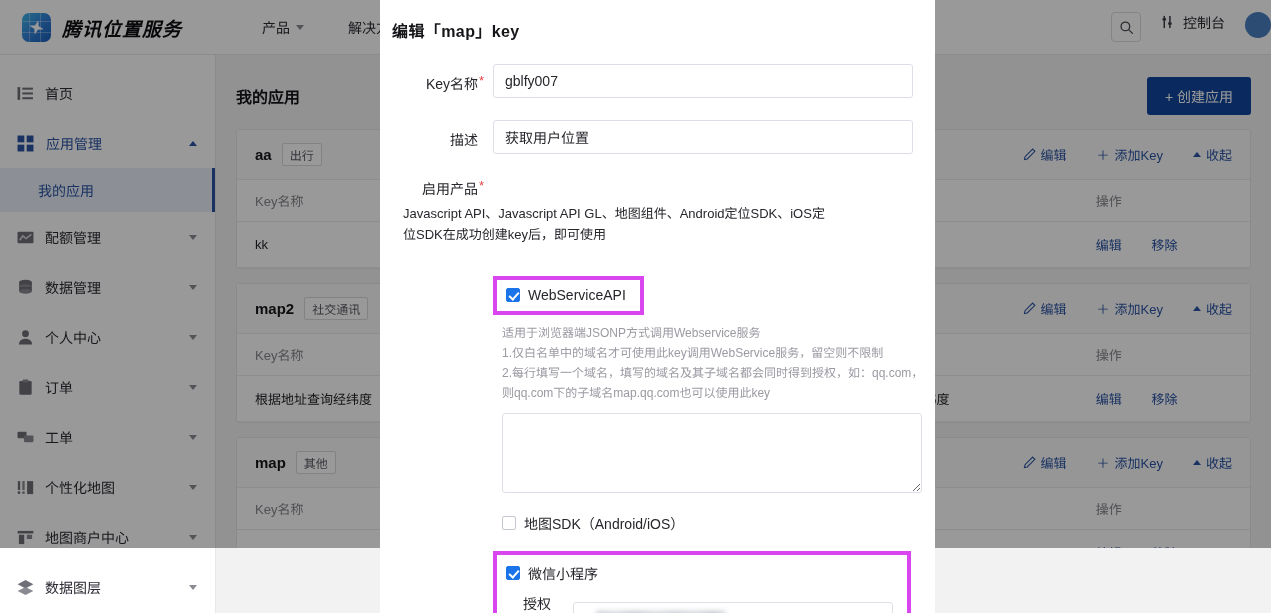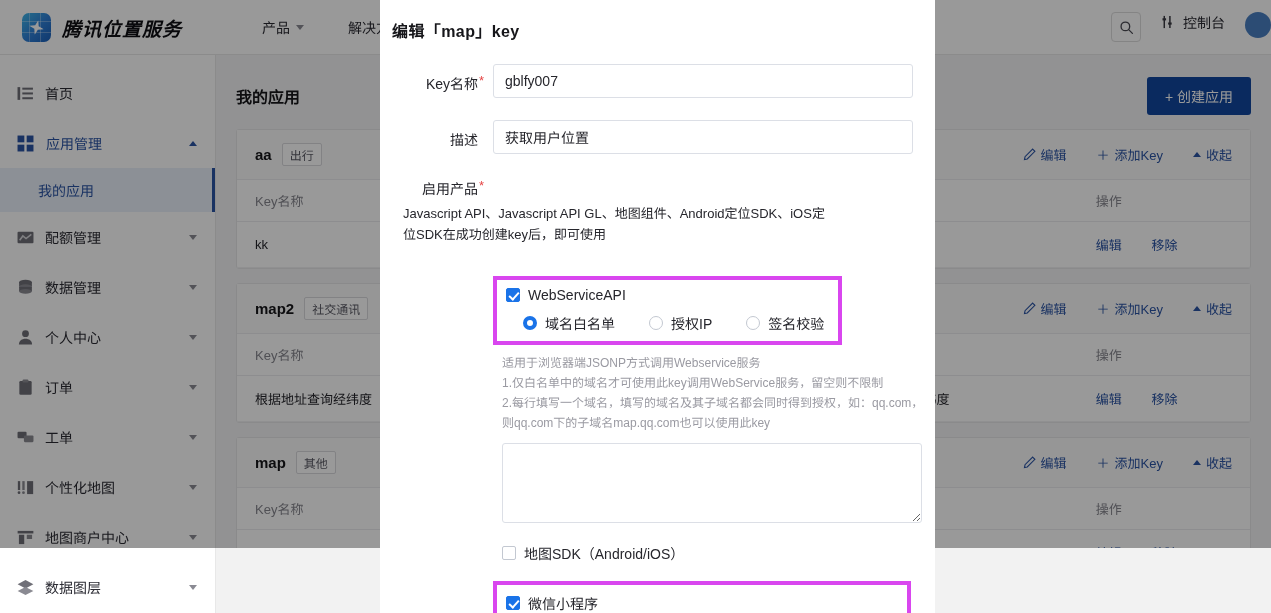--- a/index.html
+++ b/index.html
@@ -510,34 +510,20 @@
           <div class="prod-note">Javascript API、Javascript API GL、地图组件、Android定位SDK、iOS定位SDK在成功创建key后，即可使用</div>
         </div>
       </div>
 
       <div style="padding-left:105px;">
         <div class="redbox" style="padding:7px 14px 8px 9px;">
           <div class="chk-line">
             <span class="chk on"></span>
             <span class="chk-label">WebServiceAPI</span>
           </div>
-          <div class="radio-row" style="margin-top:10px; padding-left:17px;">
-            <span class="rad-line">
-              <span class="rad on"></span>
-              <span class="rad-label">域名白名单</span>
-            </span>
-            <span class="rad-line">
-              <span class="rad"></span>
-              <span class="rad-label">授权IP</span>
-            </span>
-            <span class="rad-line">
-              <span class="rad"></span>
-              <span class="rad-label">签名校验</span>
-            </span>
-          </div>
         </div>
 
         
         <div style="padding-left:9px; padding-top:8px;">
           <div class="hint">适用于浏览器端JSONP方式调用Webservice服务</div>
           <div class="hint">1.仅白名单中的域名才可使用此key调用WebService服务，留空则不限制</div>
           <div class="hint">2.每行填写一个域名，填写的域名及其子域名都会同时得到授权，如：qq.com，则qq.com下的子域名map.qq.com也可以使用此key</div>
         </div>
 
         

